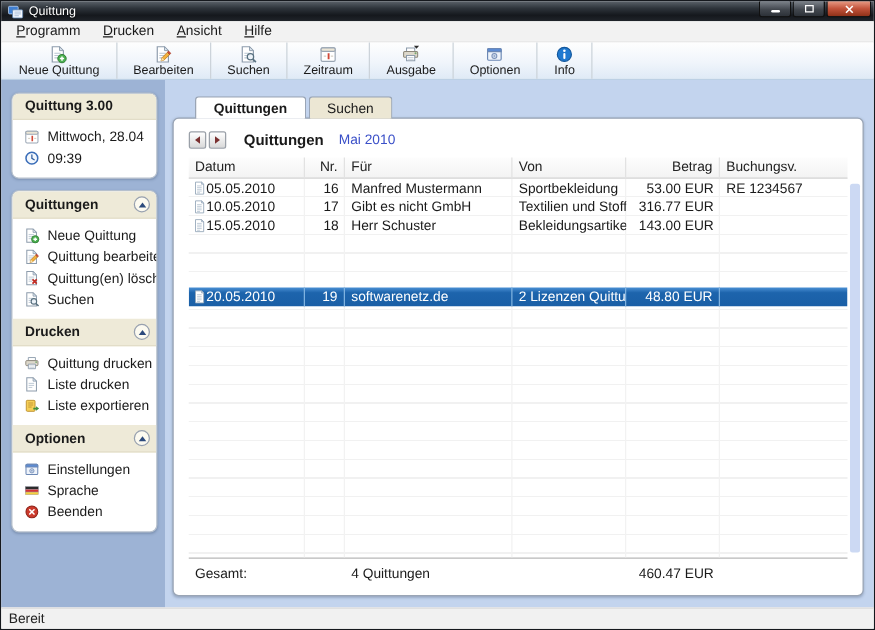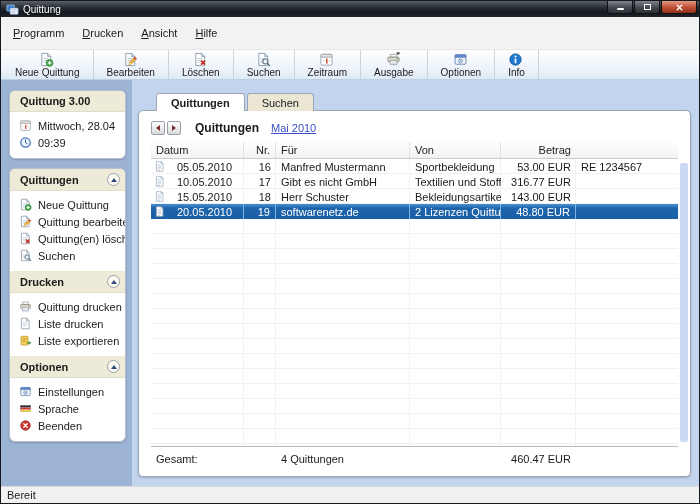--- a/index.html
+++ b/index.html
@@ -17,21 +17,21 @@
   .win-btns { margin-left:auto; display:flex; gap:1px; align-self:flex-start; }
   .win-btn { width:26px; height:13px; display:flex; align-items:center; justify-content:center;
     background:linear-gradient(180deg,#7d838b,#42474e 55%,#2c3138); border:1px solid #111;
     border-top:none; border-radius:0 0 3px 3px; }
   .win-btn.close { width:36px; background:linear-gradient(180deg,#e79a84,#c2523a 50%,#8f3118); }
   .g-min { width:7px; height:2px; background:#fff; border-radius:1px; margin-top:3px; }
   .g-max { width:7px; height:6px; border:1px solid #fff; }
 
   
   .menubar { height:17px; flex:none; background:#f2f2f2; border-bottom:1px solid #e6e6e6;
-    display:flex; align-items:center; padding:16px 3px; }
+    display:flex; align-items:center; padding:0 3px; }
   .menu-item { padding:1px 9px; cursor:default; }
 
   
   .toolbar { height:30px; flex:none; display:flex; align-items:stretch; padding:0 1px;
     background:linear-gradient(180deg,#fefefe 0%,#f0f5fb 55%,#dfeaf6 100%); border-bottom:1px solid #bcd0e4; }
   .tb-btn { display:flex; flex-direction:column; align-items:center; justify-content:center;
     padding:1px 13px 1px; border-right:1px solid #ccd3da; cursor:default; }
   .tb-btn .icon { width:16px; height:15px; }
   .tb-btn .icon svg { width:15px; height:15px; display:block; }
   .tb-label { font-size:10px; line-height:11px; white-space:nowrap; }
@@ -65,42 +65,42 @@
   .main-panel { flex:1; min-height:0; background:#fff; border:1px solid #9aa5b5; border-radius:5px;
     display:flex; flex-direction:column; position:relative; box-shadow:0 1px 2px rgba(30,50,80,.25); }
 
   .panel-head { flex:none; display:flex; align-items:center; padding:10px 12px 5px; }
   .nav-btn { width:14px; height:14px; background:linear-gradient(#fff,#d9d9d9); border:1px solid #9aa0a8;
     border-radius:2px; display:flex; align-items:center; justify-content:center; cursor:default; }
   .nav-btn + .nav-btn { margin-left:2px; }
   .tri-l { width:0; height:0; border-top:3px solid transparent; border-bottom:3px solid transparent; border-right:4px solid #7a3030; }
   .tri-r { width:0; height:0; border-top:3px solid transparent; border-bottom:3px solid transparent; border-left:4px solid #7a3030; }
   .ph-title { font-weight:bold; font-size:12px; margin-left:14px; }
-  .ph-link { margin-left:12px; color:var(--link,#3b50c8); text-decoration:underline; cursor:pointer; }
+  .ph-link { margin-left:12px; color:var(--link,#3b50c8); cursor:pointer; }
 
   .table-area { flex:1; min-height:0; display:flex; flex-direction:column; margin:2px 12px 6px 12px;
     --cols: 93px 32px 134px 91px 75px 1fr; }
   .thead { flex:none; display:grid; grid-template-columns:var(--cols); height:17px;
     background:linear-gradient(#fdfdfd,#f3f3f3); border-bottom:1px solid #cccccc; }
   .th { display:flex; align-items:center; padding:0 5px; border-right:1px solid #e2e2e2; color:#222; white-space:nowrap; overflow:hidden; }
   .th:last-child { border-right:none; }
   .th.num { justify-content:flex-end; }
   .tbody { flex:1; position:relative; min-height:0; overflow:hidden;
     background-image:repeating-linear-gradient(180deg, transparent 0 14px, #f1f1f1 14px 15px); }
   .guides { position:absolute; inset:0; display:grid; grid-template-columns:var(--cols); pointer-events:none; }
   .guides span { border-right:1px solid #f2f2f2; }
   .guides span:last-child { border-right:none; }
   .rows-host { position:relative; z-index:1; }
   .trow { display:grid; grid-template-columns:var(--cols); height:15px; align-items:stretch; cursor:default; }
   .td { display:flex; align-items:center; padding:0 5px; white-space:nowrap; overflow:hidden; }
   .td.num { justify-content:flex-end; }
-  .td.first { gap:12px; padding-left:3px; }
+  .td.first { gap:0; padding-left:3px; }
   .row-ic { width:11px; height:13px; flex:none; }
   .row-ic svg { width:11px; height:13px; display:block; }
-  .trow.selected { background:linear-gradient(180deg,#4a90d4 0%,#1d64ac 28%, var(--selection,#1a5fa6) 100%); color:#fff; }
+  .trow.selected { background:linear-gradient(180deg,#4a90d4 0%,#1d64ac 28%, var(--selection,#1a5fa6) 100%); color:#fff;margin-top:42px; }
   .trow.selected .td { border-right:1px solid #7fb2e0; }
   .trow.selected .td:last-child { border-right:none; }
 
   .tfoot { flex:none; margin-top:auto; display:grid; grid-template-columns:var(--cols); height:24px;
     align-items:center; border-top:1px solid #b8b8b8; }
   .tfoot .td { padding:0 5px; }
 
   .scroll-strip { position:absolute; right:2px; top:52px; bottom:34px; width:8px;
     background:#ccd9f3; border-radius:2px; }
 
@@ -171,31 +171,20 @@
           </svg>
         </span>
         <span class="tb-label">Bearbeiten</span>
       </div>
       <div class="tb-btn">
         <span class="icon">
           <svg viewBox="0 0 16 16">
             <path d="M3 1.5h6.2l3.3 3.3v9.7H3z" fill="#fff" stroke="#8d9cac"></path>
             <path d="M9.2 1.5l3.3 3.3H9.2z" fill="#dde7f1" stroke="#8d9cac" stroke-width=".8"></path>
             <path d="M4.8 7h5.4M4.8 9h5.4M4.8 11h3.6" stroke="#b9c6d2" stroke-width=".9" fill="none"></path>
-            <path d="M8.6 9.2l4.2 4.2M12.8 9.2l-4.2 4.2" stroke="#c22b22" stroke-width="1.7" fill="none"></path>
-          </svg>
-        </span>
-        <span class="tb-label">Löschen</span>
-      </div>
-      <div class="tb-btn">
-        <span class="icon">
-          <svg viewBox="0 0 16 16">
-            <path d="M3 1.5h6.2l3.3 3.3v9.7H3z" fill="#fff" stroke="#8d9cac"></path>
-            <path d="M9.2 1.5l3.3 3.3H9.2z" fill="#dde7f1" stroke="#8d9cac" stroke-width=".8"></path>
-            <path d="M4.8 7h5.4M4.8 9h5.4M4.8 11h3.6" stroke="#b9c6d2" stroke-width=".9" fill="none"></path>
             <circle cx="10" cy="10" r="2.7" fill="#eaf1f8" fill-opacity=".85" stroke="#58707f" stroke-width="1.1"></circle>
             <path d="M12 12l2.6 2.6" stroke="#58707f" stroke-width="1.5" fill="none"></path>
           </svg>
         </span>
         <span class="tb-label">Suchen</span>
       </div>
       <div class="tb-btn">
         <span class="icon">
           <svg viewBox="0 0 16 16">
             <rect x="2" y="2.5" width="12" height="11.5" rx="1.2" fill="#fff" stroke="#9aa6b4"></rect>
@@ -445,20 +434,21 @@
         </div>
 
         <div class="table-area">
           <div class="thead">
 
           <div class="th">Datum</div>
               <div class="th num">Nr.</div>
               <div class="th">Für</div>
               <div class="th">Von</div>
               <div class="th num">Betrag</div>
+              <div class="th">Buchungsv.</div>
             </div>
           <div class="tbody">
             <div class="guides">
               <span></span>
                 <span></span>
                 <span></span>
                 <span></span>
                 <span></span>
                 <span></span>
             </div>

